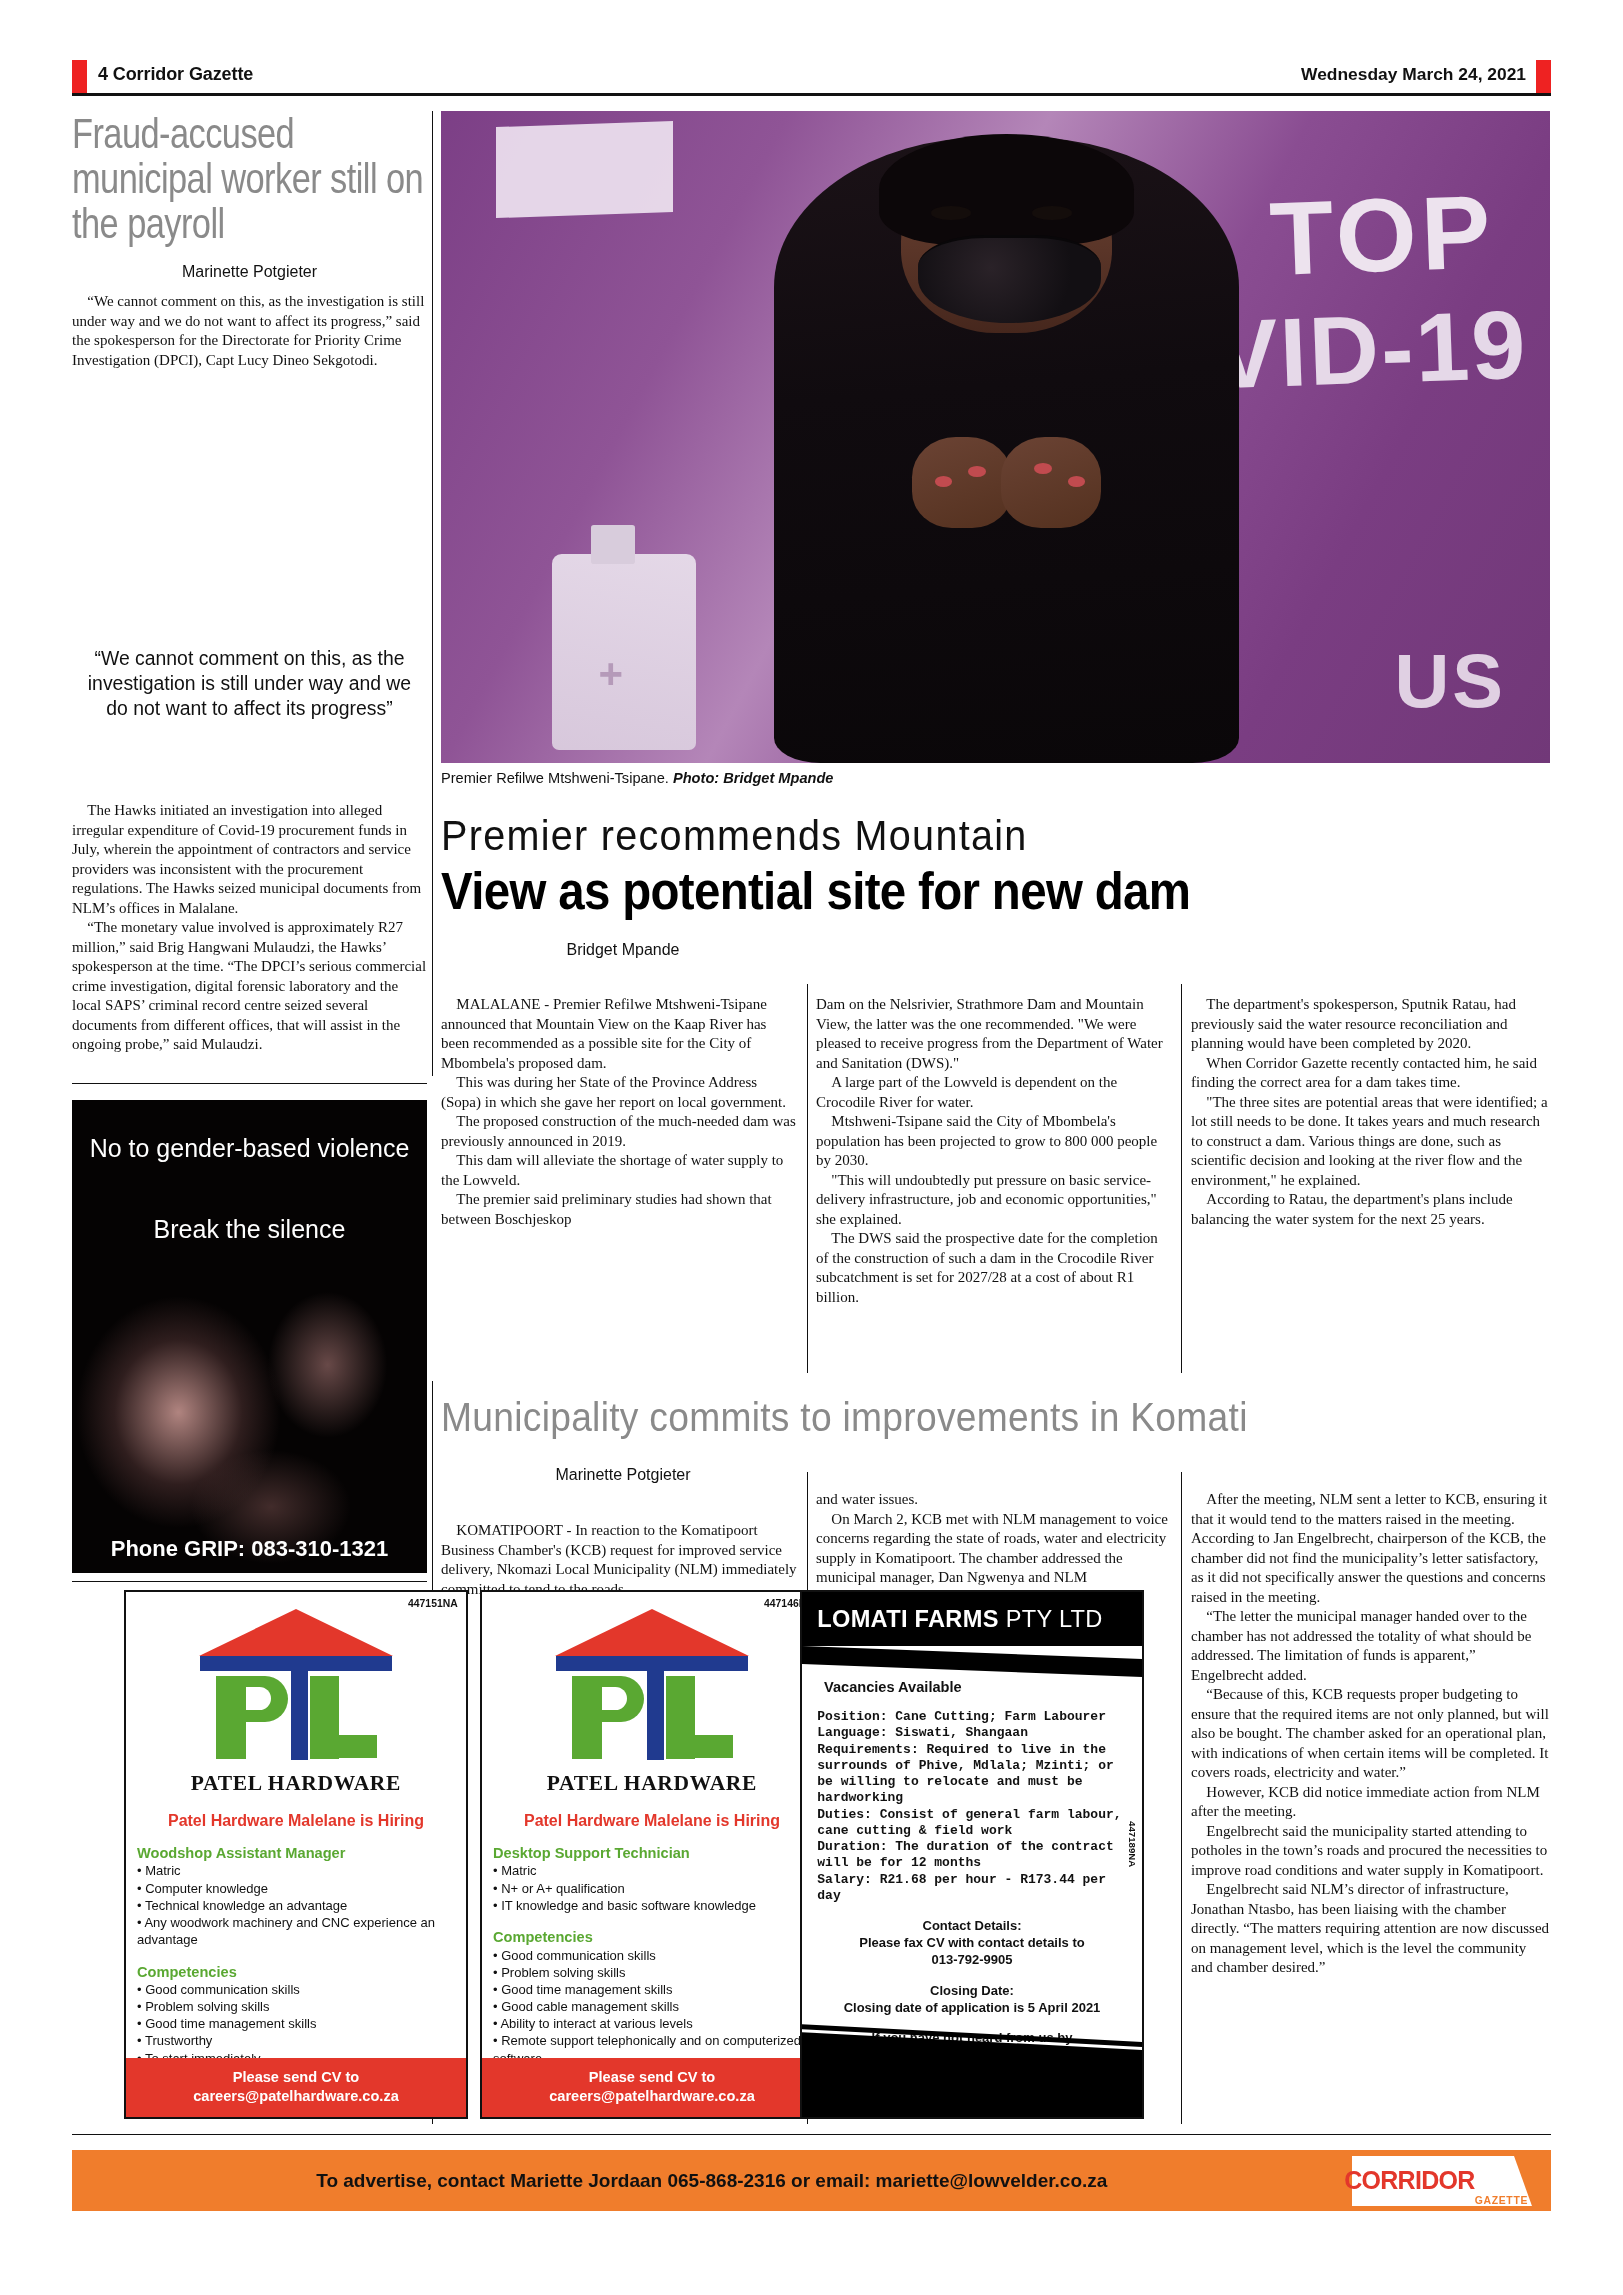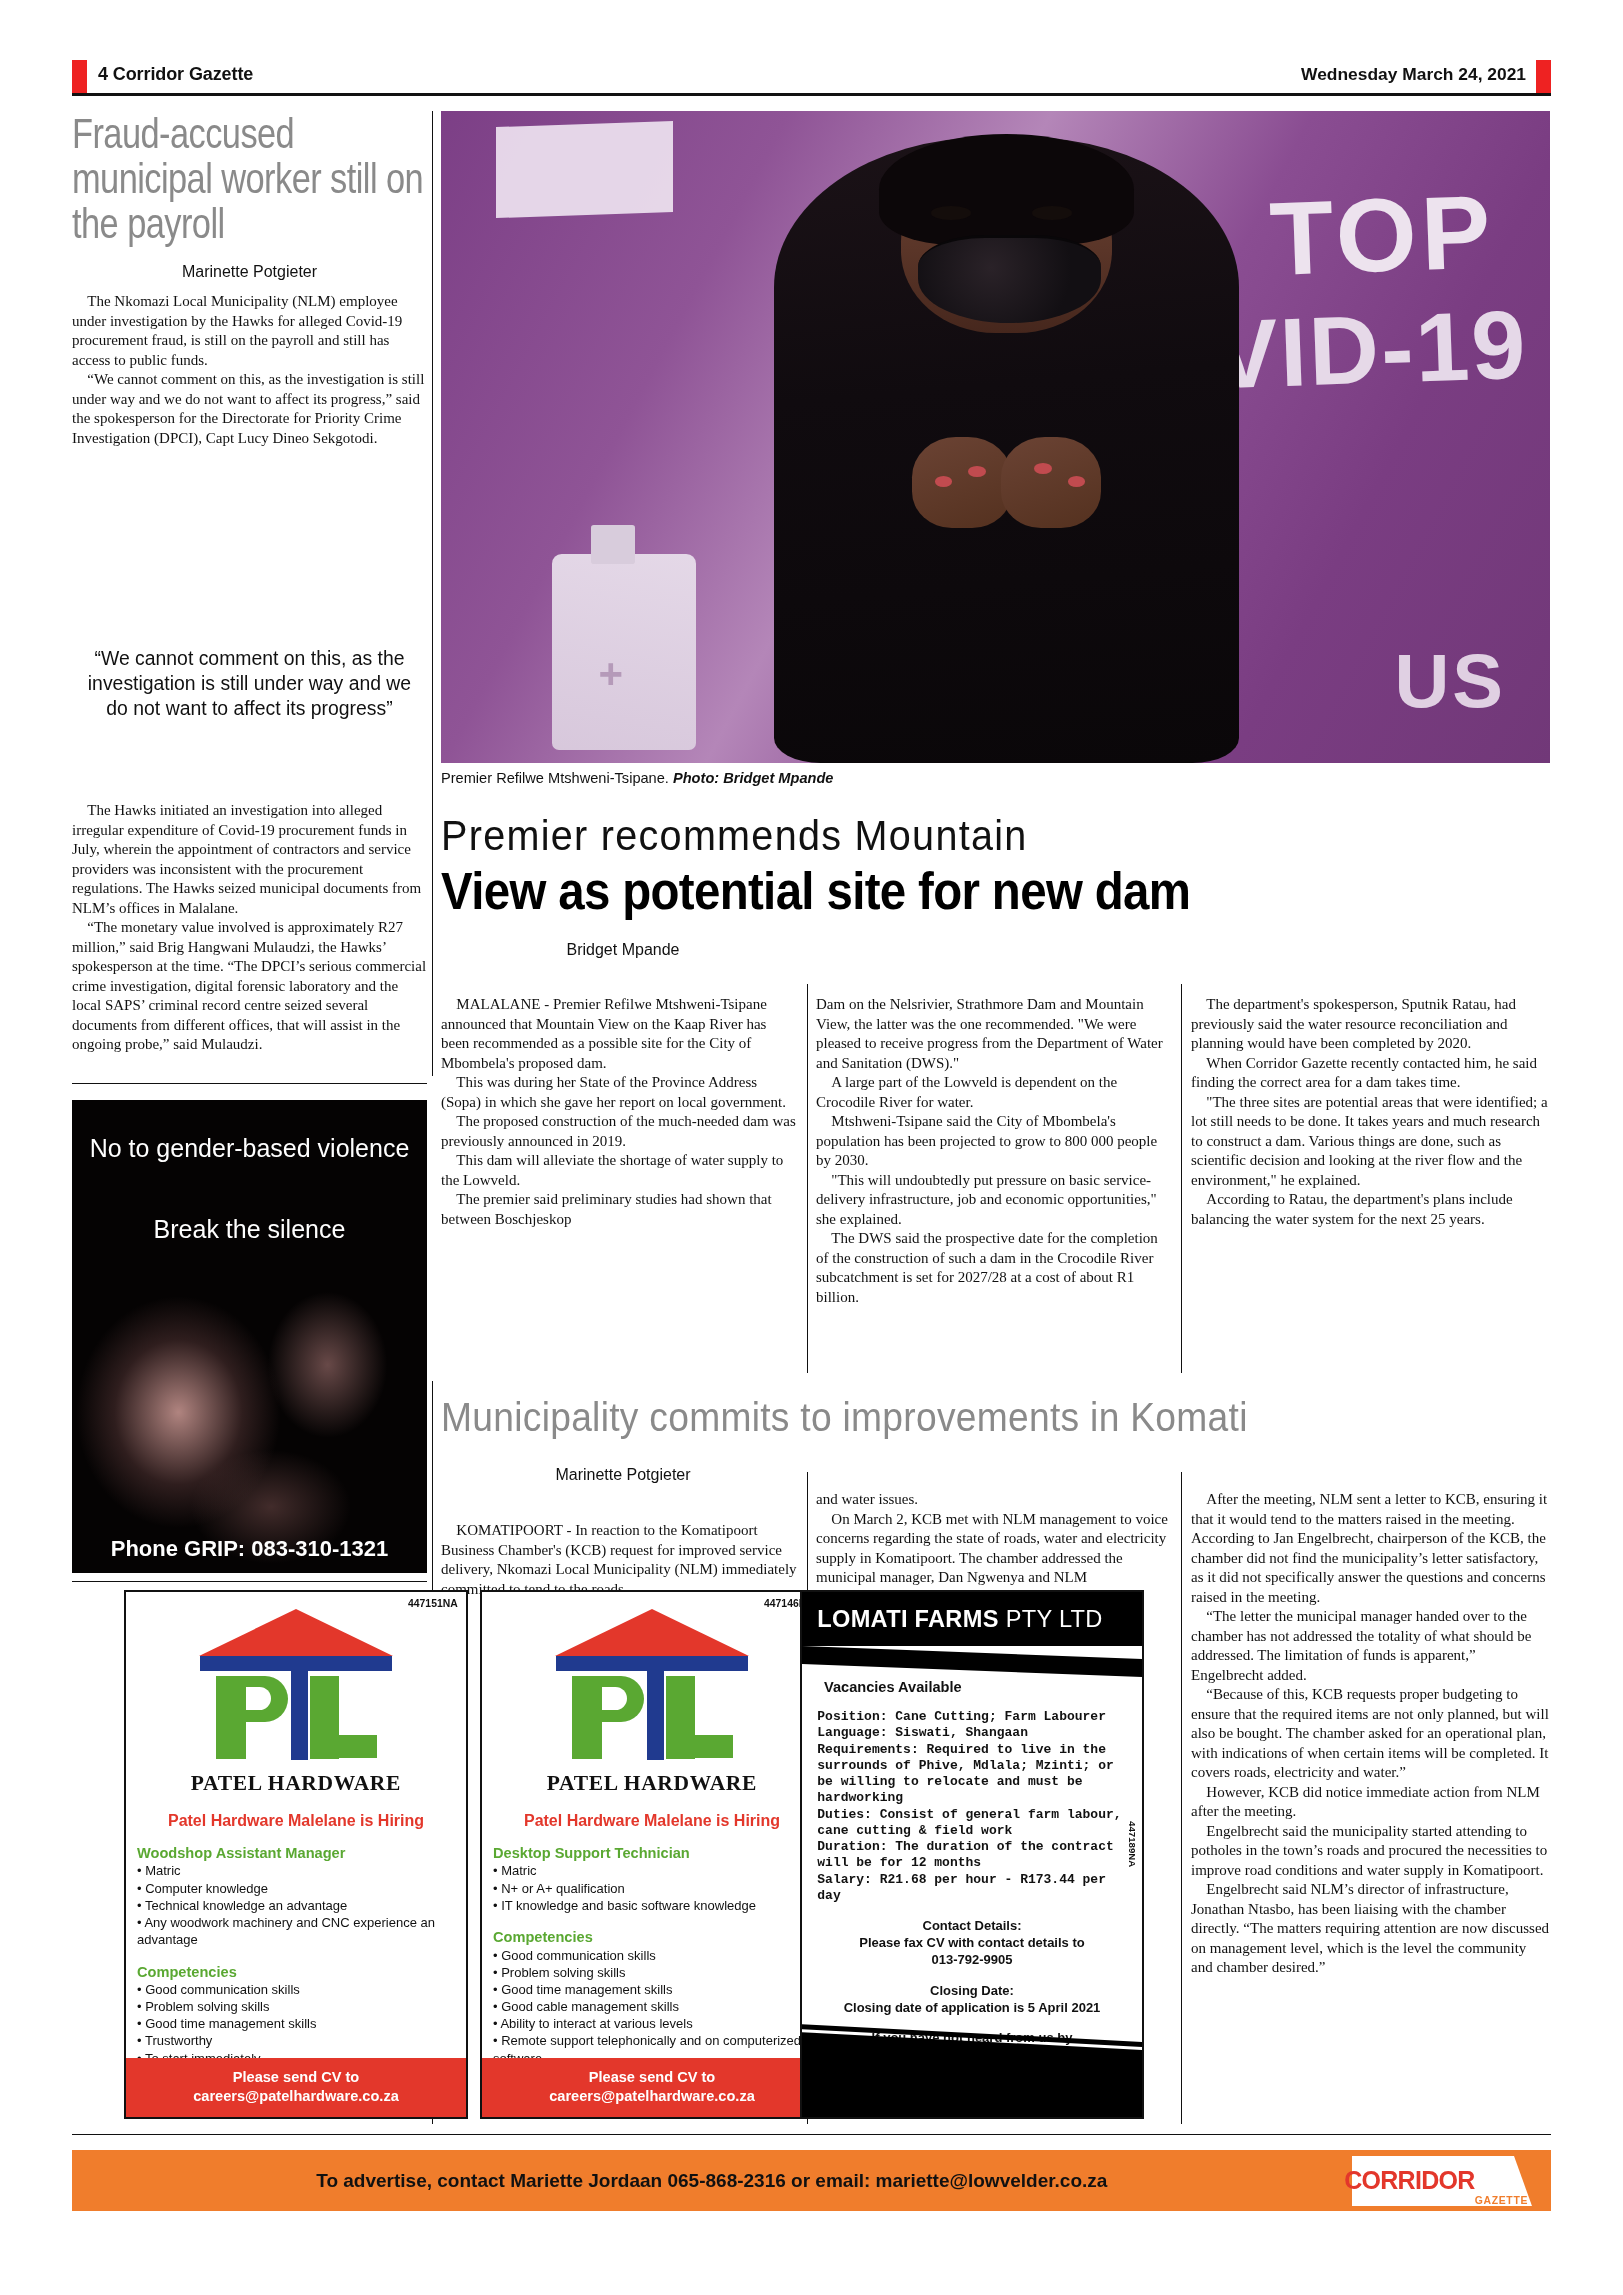--- a/index.html
+++ b/index.html
@@ -502,21 +502,20 @@
   <div class="hrule" style="left:72px; top:1581px; width:355px;"></div>
   <div class="vrule" style="left:432px; top:1381px; height:743px;"></div>
   <div class="vrule" style="left:807px; top:1472px; height:652px;"></div>
   <div class="vrule" style="left:1181px; top:1472px; height:652px;"></div>
   <div class="hrule" style="left:72px; top:2134px; width:1479px;"></div>
 
   <div class="col-left">
     <div class="hdl-fraud">Fraud-accused municipal worker still on the payroll</div>
     <div class="byline">Marinette Potgieter</div>
     <div class="body-text">
-      <p>The Nkomazi Local Municipality (NLM) employee under investigation by the Hawks for alleged Covid-19 procurement fraud, is still on the payroll and still has access to public funds.</p>
       <p>“We cannot comment on this, as the investigation is still under way and we do not want to affect its progress,” said the spokesperson for the Directorate for Priority Crime Investigation (DPCI), Capt Lucy Dineo Sekgotodi.</p>
     </div>
   </div>
 
   <div class="pullquote" style="position:absolute; left:72px; top:646px; width:355px;">“We cannot comment on this, as the investigation is still under way and we do not want to affect its progress”</div>
 
   <div class="body-text" style="position:absolute; left:72px; top:790px; width:355px;">
     <p>The Hawks initiated an investigation into alleged irregular expenditure of Covid-19 procurement funds in July, wherein the appointment of contractors and service providers was inconsistent with the procurement regulations. The Hawks seized municipal documents from NLM’s offices in Malalane.</p>
     <p>“The monetary value involved is approximately R27 million,” said Brig Hangwani Mulaudzi, the Hawks’ spokesperson at the time. “The DPCI’s serious commercial crime investigation, digital forensic laboratory and the local SAPS’ criminal record centre seized several documents from different offices, that will assist in the ongoing probe,” said Mulaudzi.</p>
   </div>

